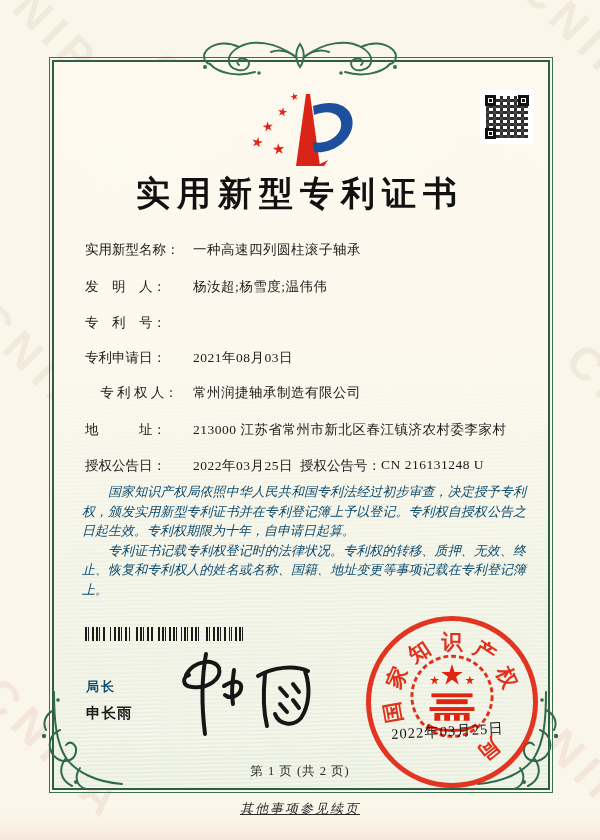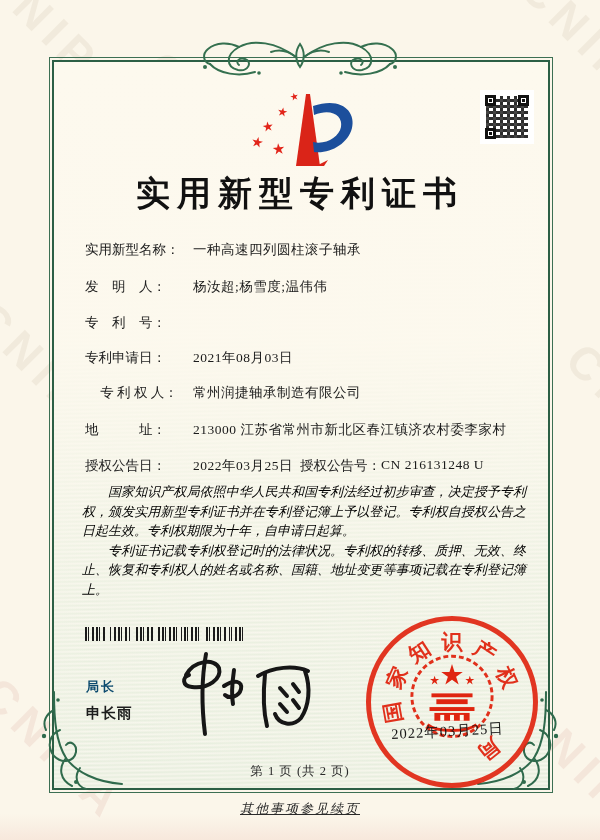--- a/index.html
+++ b/index.html
@@ -72,21 +72,21 @@
   .field-row{position:absolute;left:0;display:flex;font-size:13.5px;white-space:nowrap;}
   .field-label{flex:0 0 auto;min-width:108px;color:#222;}
   .field-value{color:#1b1b1b;letter-spacing:.5px;}
   .row-0{top:241px;} .row-1{top:278px;} .row-2{top:314px;}
   .row-3{top:349px;} .row-4{top:384px;text-align:center;} .row-5{top:421px;}
   .row-6{top:457px;}
   .grant-no{position:absolute;left:300px;top:457px;display:flex;font-size:13.5px;white-space:nowrap;z-index:5;}
   
   .body-text{
     position:absolute;left:82px;top:482px;width:444px;z-index:5;
-    font-size:13px;line-height:19.5px;font-style:italic;color:#000000;text-align:justify;
+    font-size:13px;line-height:19.5px;font-style:italic;color:#0c4a6e;text-align:justify;
   }
   .body-text p{margin:0;text-indent:2em;}
   
   .barcode{
     position:absolute;left:85px;top:627px;width:158px;height:14px;z-index:5;
     background:
       repeating-linear-gradient(90deg,transparent 0 21px,#f2f3e9 21px 24px),
       repeating-linear-gradient(90deg,#1b1b1b 0 2px,transparent 2px 3px,#1b1b1b 3px 4px,transparent 4px 7px,#1b1b1b 7px 9px,transparent 9px 11px);
   }
   

